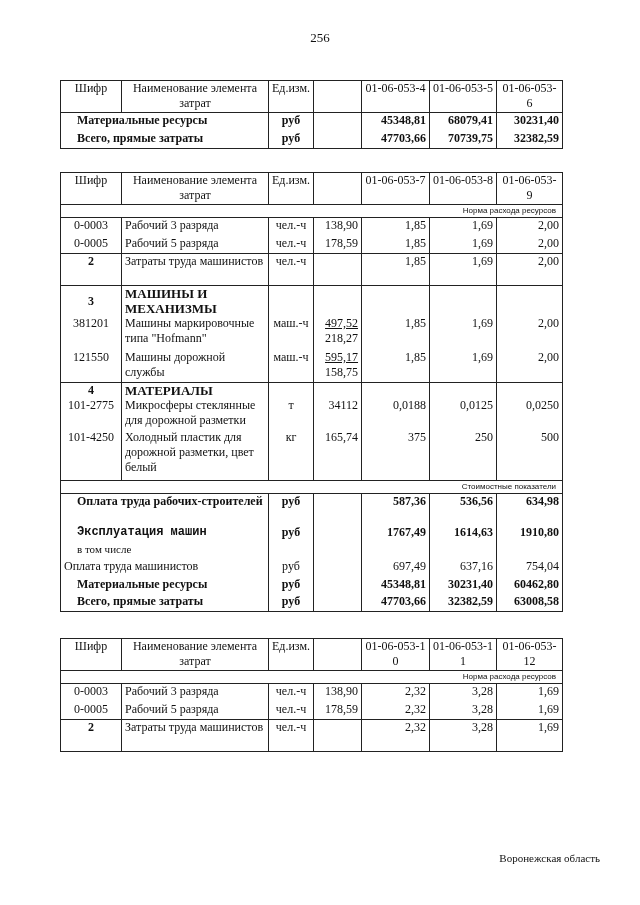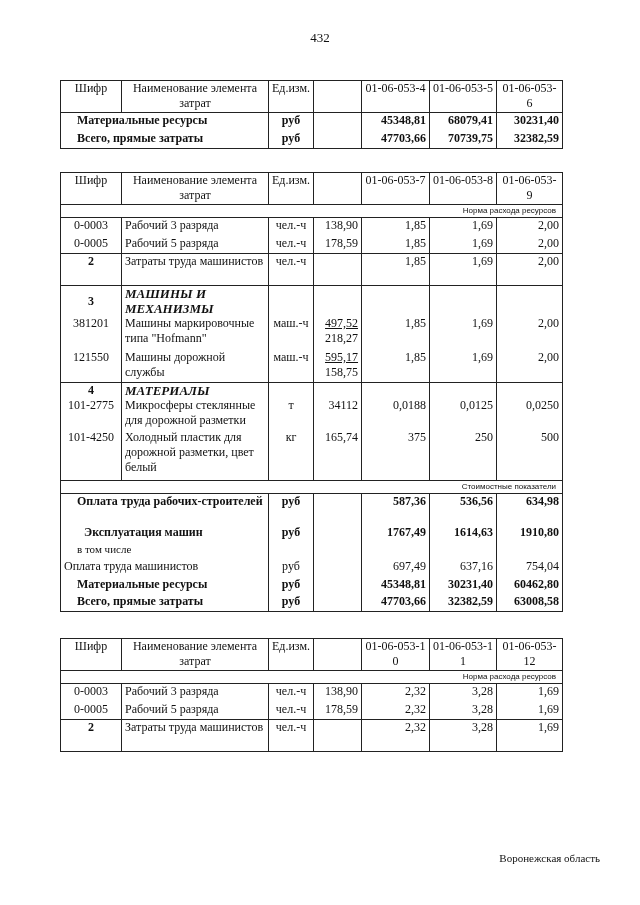--- a/index.html
+++ b/index.html
@@ -9,26 +9,26 @@
   table{position:absolute;left:60px;border-collapse:collapse;table-layout:fixed;font-size:12px;}
   td{padding:0 3px;vertical-align:top;line-height:15px;}
   .c1{width:61px;} .c2{width:147px;} .c3{width:42px;} .c4{width:48px;}
   .c5{width:68px;} .c6{width:67px;} .c7{width:66px;}
   .bl{border-left:1px solid #222;} .br{border-right:1px solid #222;}
   .bt{border-top:1px solid #222;} .bb{border-bottom:1px solid #222;}
   .ctr{text-align:center;} .rt{text-align:right;}
   .b{font-weight:bold;}
   .sect{font-family:"Liberation Sans","DejaVu Sans",sans-serif;font-size:8px;text-align:right;line-height:12px;padding-right:6px;}
   .u{text-decoration:underline;}
-  .big{font-size:13px;font-style:italic;}
+  .big{font-size:13px;}
 </style>
 </head>
 <body>
 
-<div class="page-num">432</div>
+<div class="page-num">256</div>
 
 <table style="top:80px;">
   <colgroup>
       <col class="c1">
       <col class="c2">
       <col class="c3">
       <col class="c4">
       <col class="c5">
       <col class="c6">
       <col class="c7">
@@ -171,21 +171,21 @@
   </tr>
   <tr style="height:32px;">
     <td class="bl b" colspan="2" style="padding-left:16px;">Оплата труда рабочих-строителей</td>
     <td class="bl ctr b">руб</td>
     <td class="bl"></td>
     <td class="bl rt b">587,36</td>
     <td class="bl rt b">536,56</td>
     <td class="bl br rt b">634,98</td>
   </tr>
   <tr style="height:17px;">
-    <td class="bl b" colspan="2" style="padding-left:23px;">Эксплуатация машин</td>
+    <td class="bl b" colspan="2" style="padding-left:16px;font-family:Liberation Mono, monospace;">Эксплуатация машин</td>
     <td class="bl ctr b">руб</td>
     <td class="bl"></td>
     <td class="bl rt b">1767,49</td>
     <td class="bl rt b">1614,63</td>
     <td class="bl br rt b">1910,80</td>
   </tr>
   <tr style="height:17px;">
     <td class="bl" colspan="2" style="padding-left:16px;font-size:11px;">в том числе</td>
     <td class="bl"></td>
     <td class="bl"></td>

